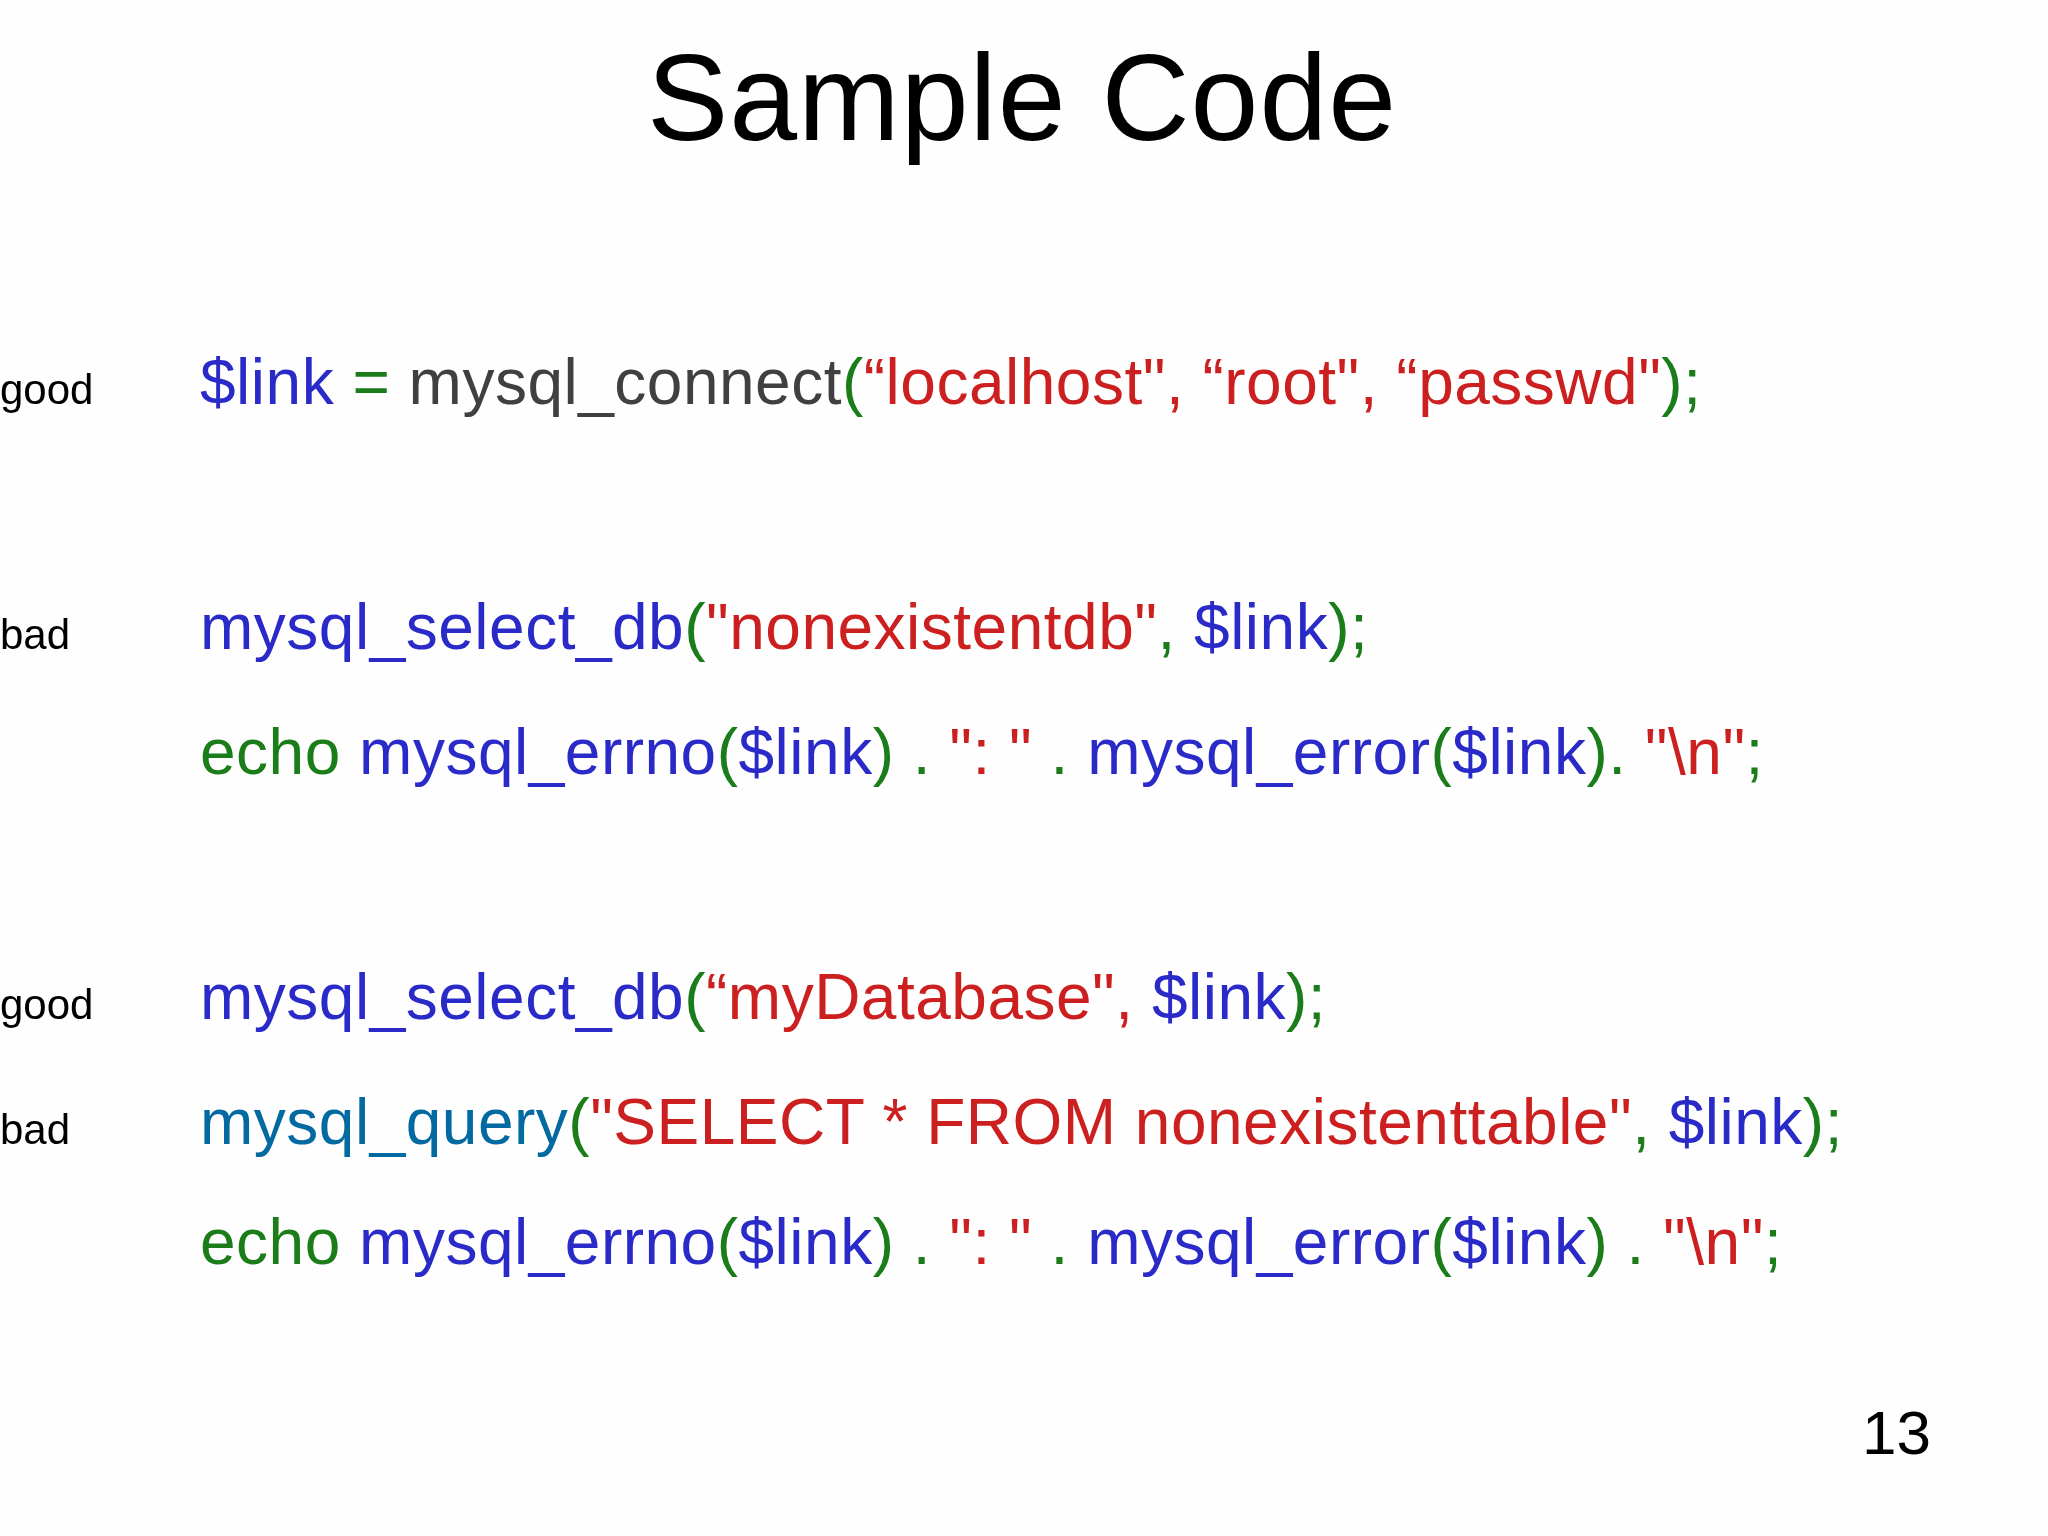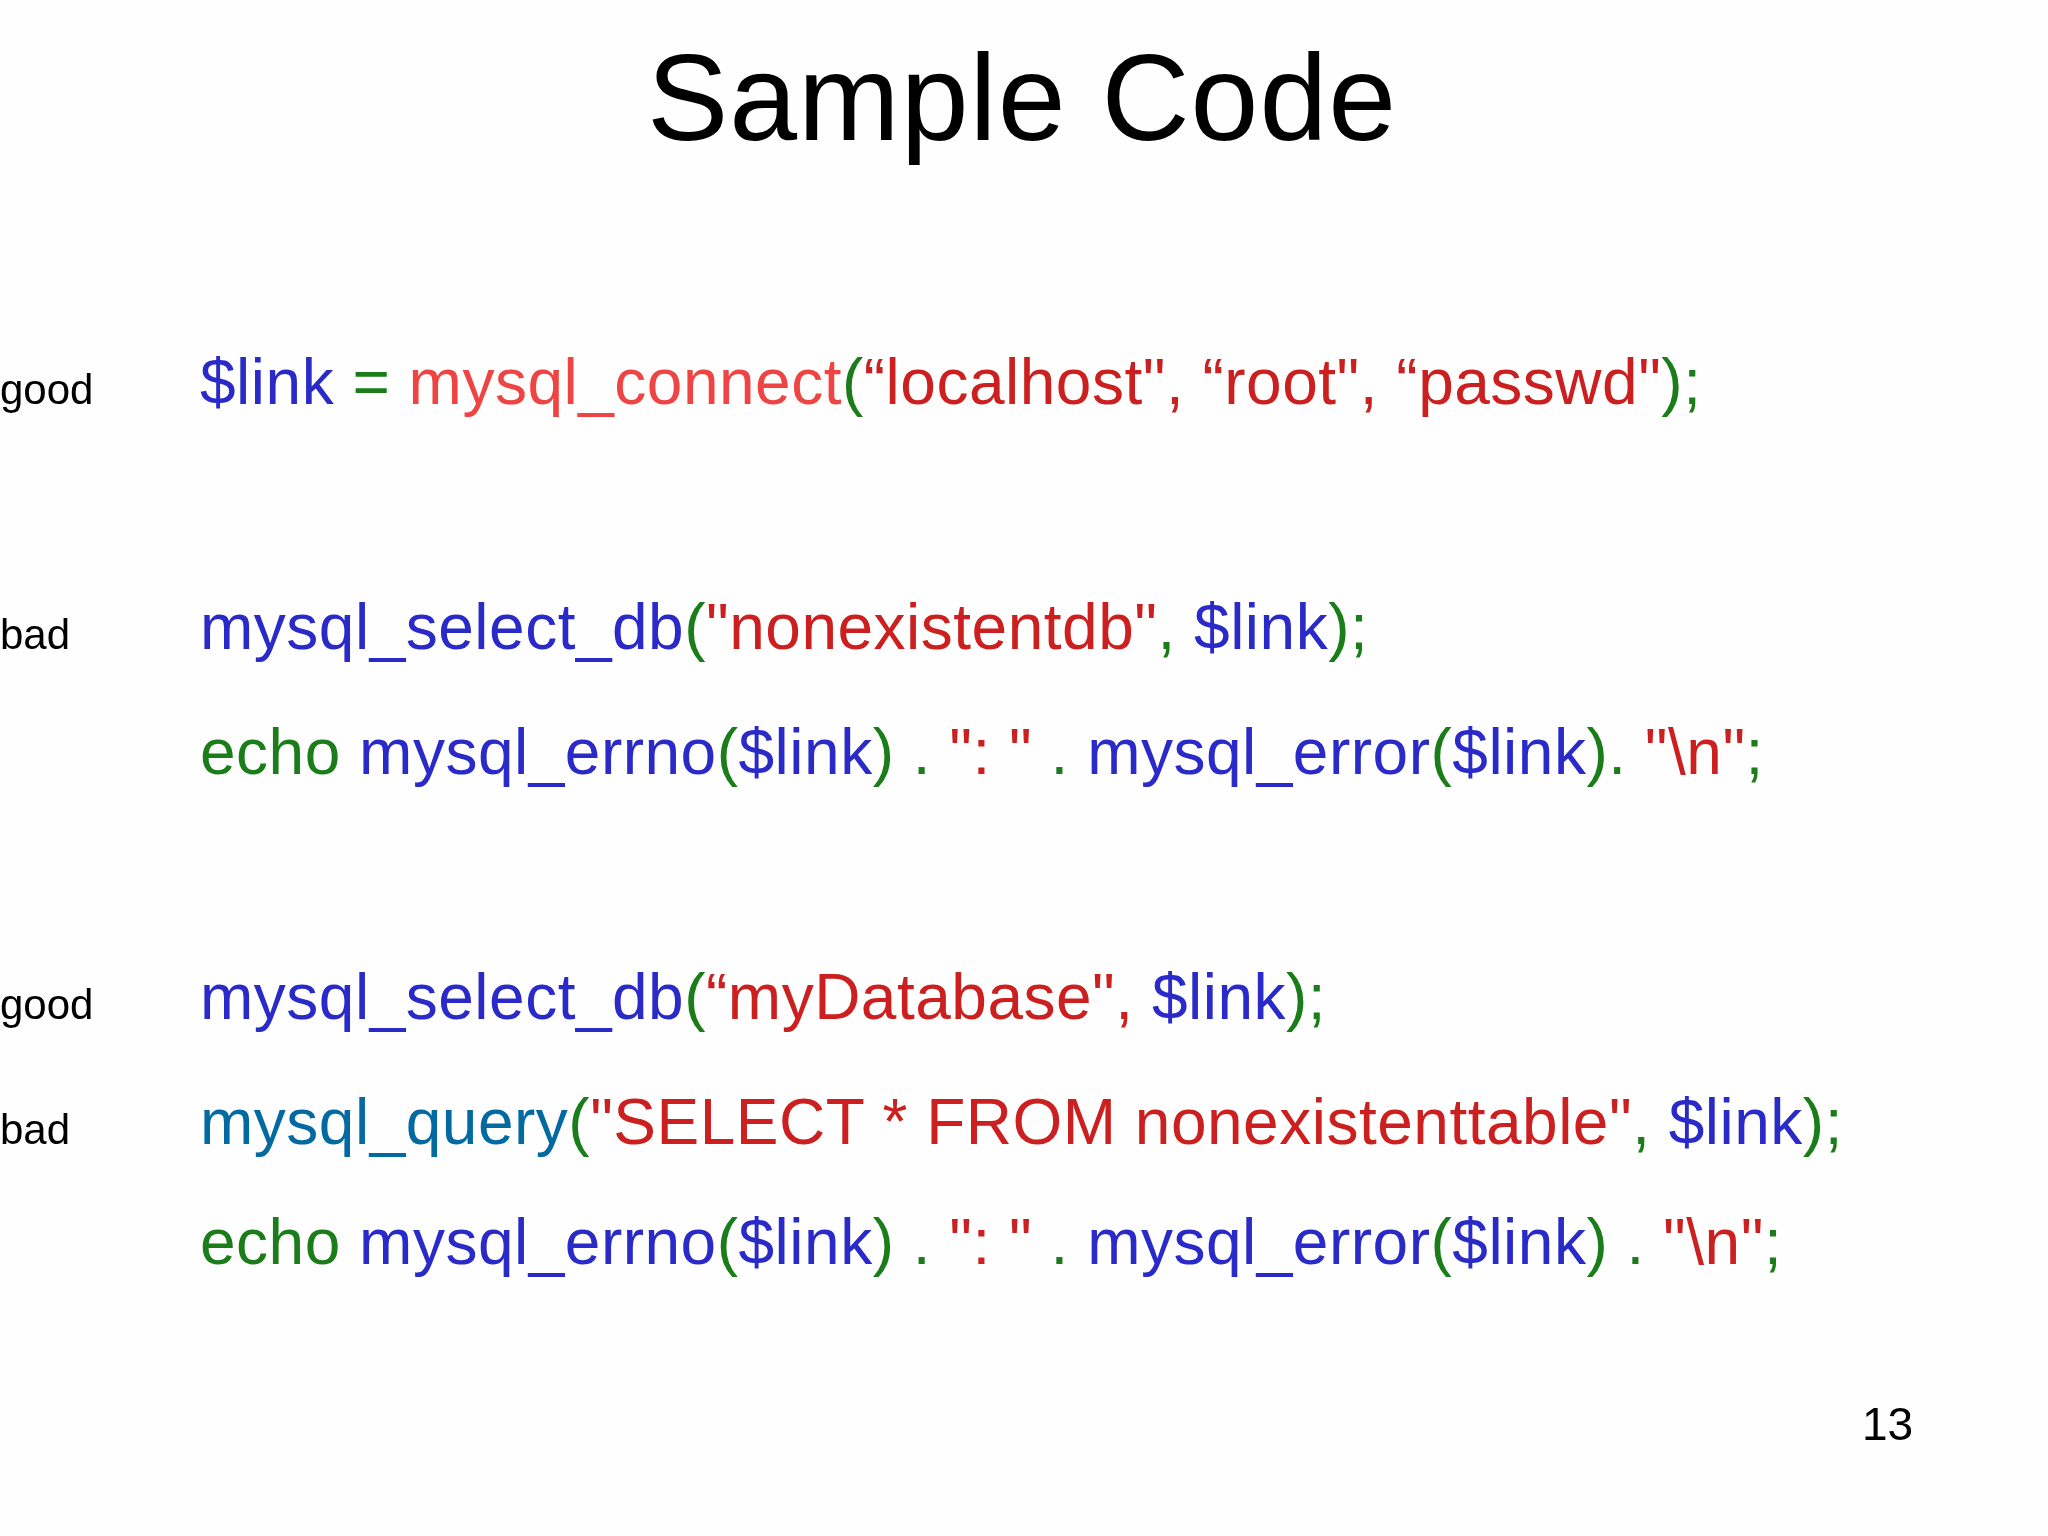--- a/index.html
+++ b/index.html
@@ -51,33 +51,33 @@
   .row-1 { top: 345px; }
   .row-2 { top: 590px; }
   .row-3 { top: 715px; }
   .row-4 { top: 960px; }
   .row-5 { top: 1085px; }
   .row-6 { top: 1205px; }
   .page-number {
     position: absolute;
     top: 1397px;
     left: 1862px;
-    font-size: 46px;
+    font-size: 62px;
     color: #000000;
   }
 </style>
 </head>
 <body>
 
 <div class="slide">
   <div class="slide-title">Sample Code</div>
 
   <div class="code-row row-1">
     <span class="row-label" style="color: rgb(0, 0, 0);">good</span>
-    <span class="code-line"><span style="color: rgb(42, 42, 200);">$link </span><span style="color: rgb(26, 125, 26);">= </span><span style="color: #ef4444;">mysql_connect</span><span style="color: rgb(26, 125, 26);">(</span><span style="color: rgb(204, 32, 32);">“localhost", “root", “passwd"</span><span style="color: rgb(26, 125, 26);">);</span></span>
+    <span class="code-line"><span style="color: rgb(42, 42, 200);">$link </span><span style="color: rgb(26, 125, 26);">= </span><span style="color: #404040;">mysql_connect</span><span style="color: rgb(26, 125, 26);">(</span><span style="color: rgb(204, 32, 32);">“localhost", “root", “passwd"</span><span style="color: rgb(26, 125, 26);">);</span></span>
   </div>
 
   <div class="code-row row-2">
     <span class="row-label" style="color: rgb(0, 0, 0);">bad</span>
     <span class="code-line"><span style="color: rgb(42, 42, 200);">mysql_select_db</span><span style="color: rgb(26, 125, 26);">(</span><span style="color: rgb(204, 32, 32);">"nonexistentdb"</span><span style="color: rgb(26, 125, 26);">, </span><span style="color: rgb(42, 42, 200);">$link</span><span style="color: rgb(26, 125, 26);">);</span></span>
   </div>
 
   <div class="code-row row-3">
     <span class="row-label" style="color: rgb(0, 0, 0);"></span>
     <span class="code-line"><span style="color: rgb(26, 125, 26);">echo </span><span style="color: rgb(42, 42, 200);">mysql_errno</span><span style="color: rgb(26, 125, 26);">(</span><span style="color: rgb(42, 42, 200);">$link</span><span style="color: rgb(26, 125, 26);">) . </span><span style="color: rgb(204, 32, 32);">": "</span><span style="color: rgb(26, 125, 26);"> . </span><span style="color: rgb(42, 42, 200);">mysql_error</span><span style="color: rgb(26, 125, 26);">(</span><span style="color: rgb(42, 42, 200);">$link</span><span style="color: rgb(26, 125, 26);">). </span><span style="color: rgb(204, 32, 32);">"\n"</span><span style="color: rgb(26, 125, 26);">;</span></span>

